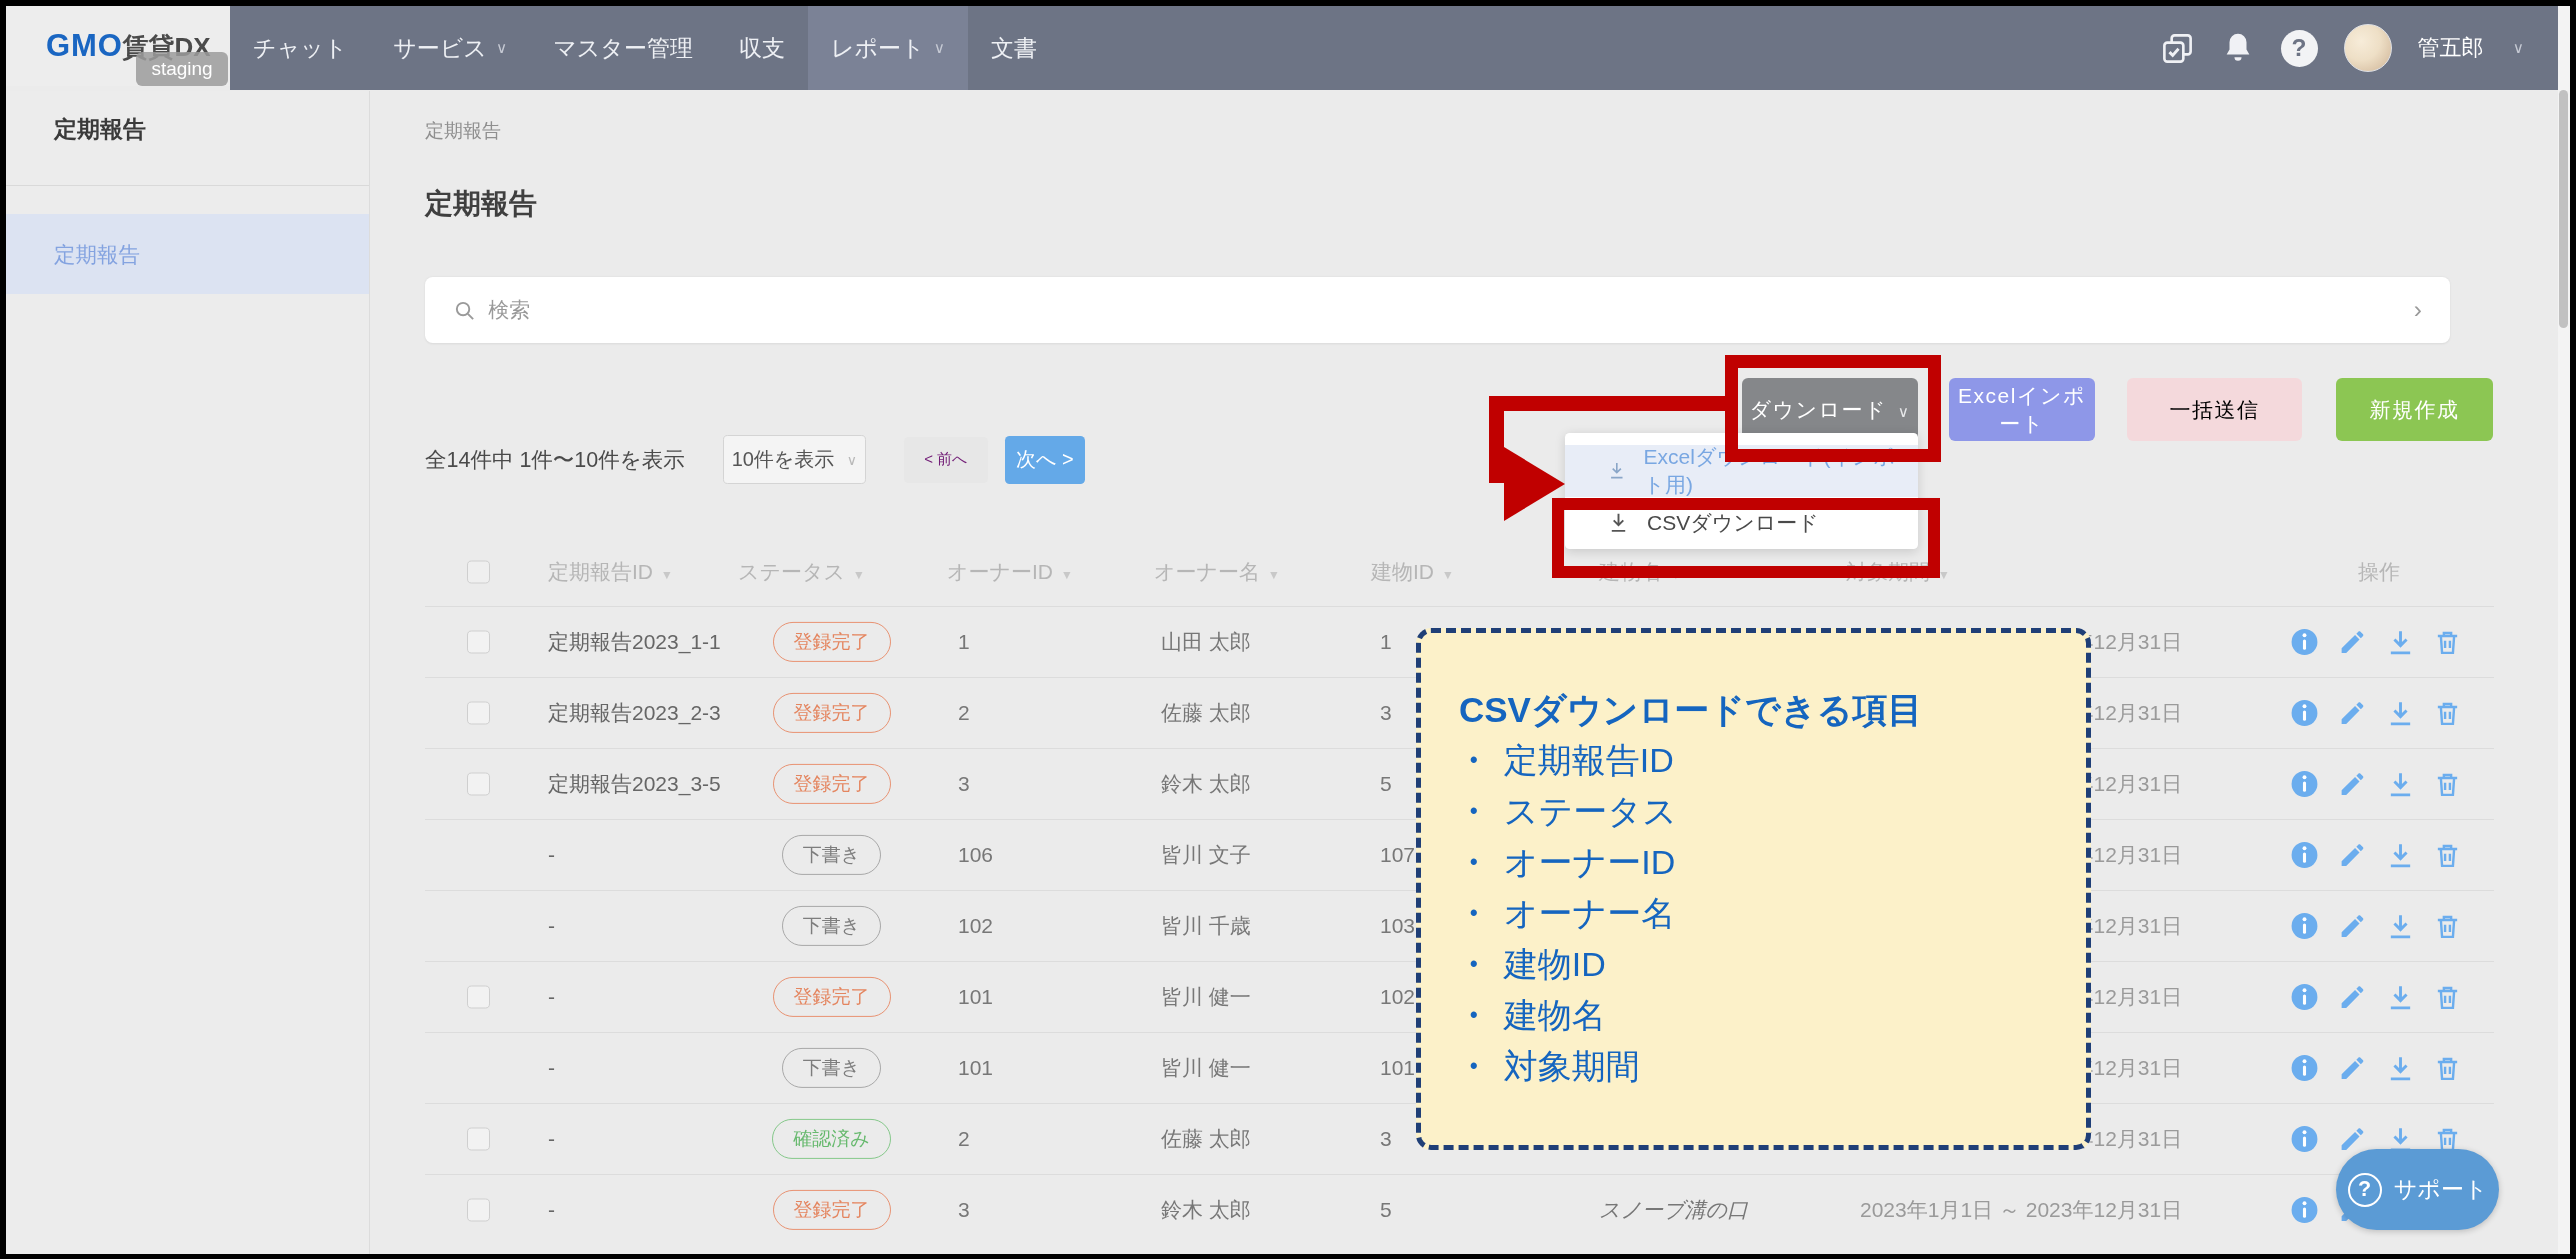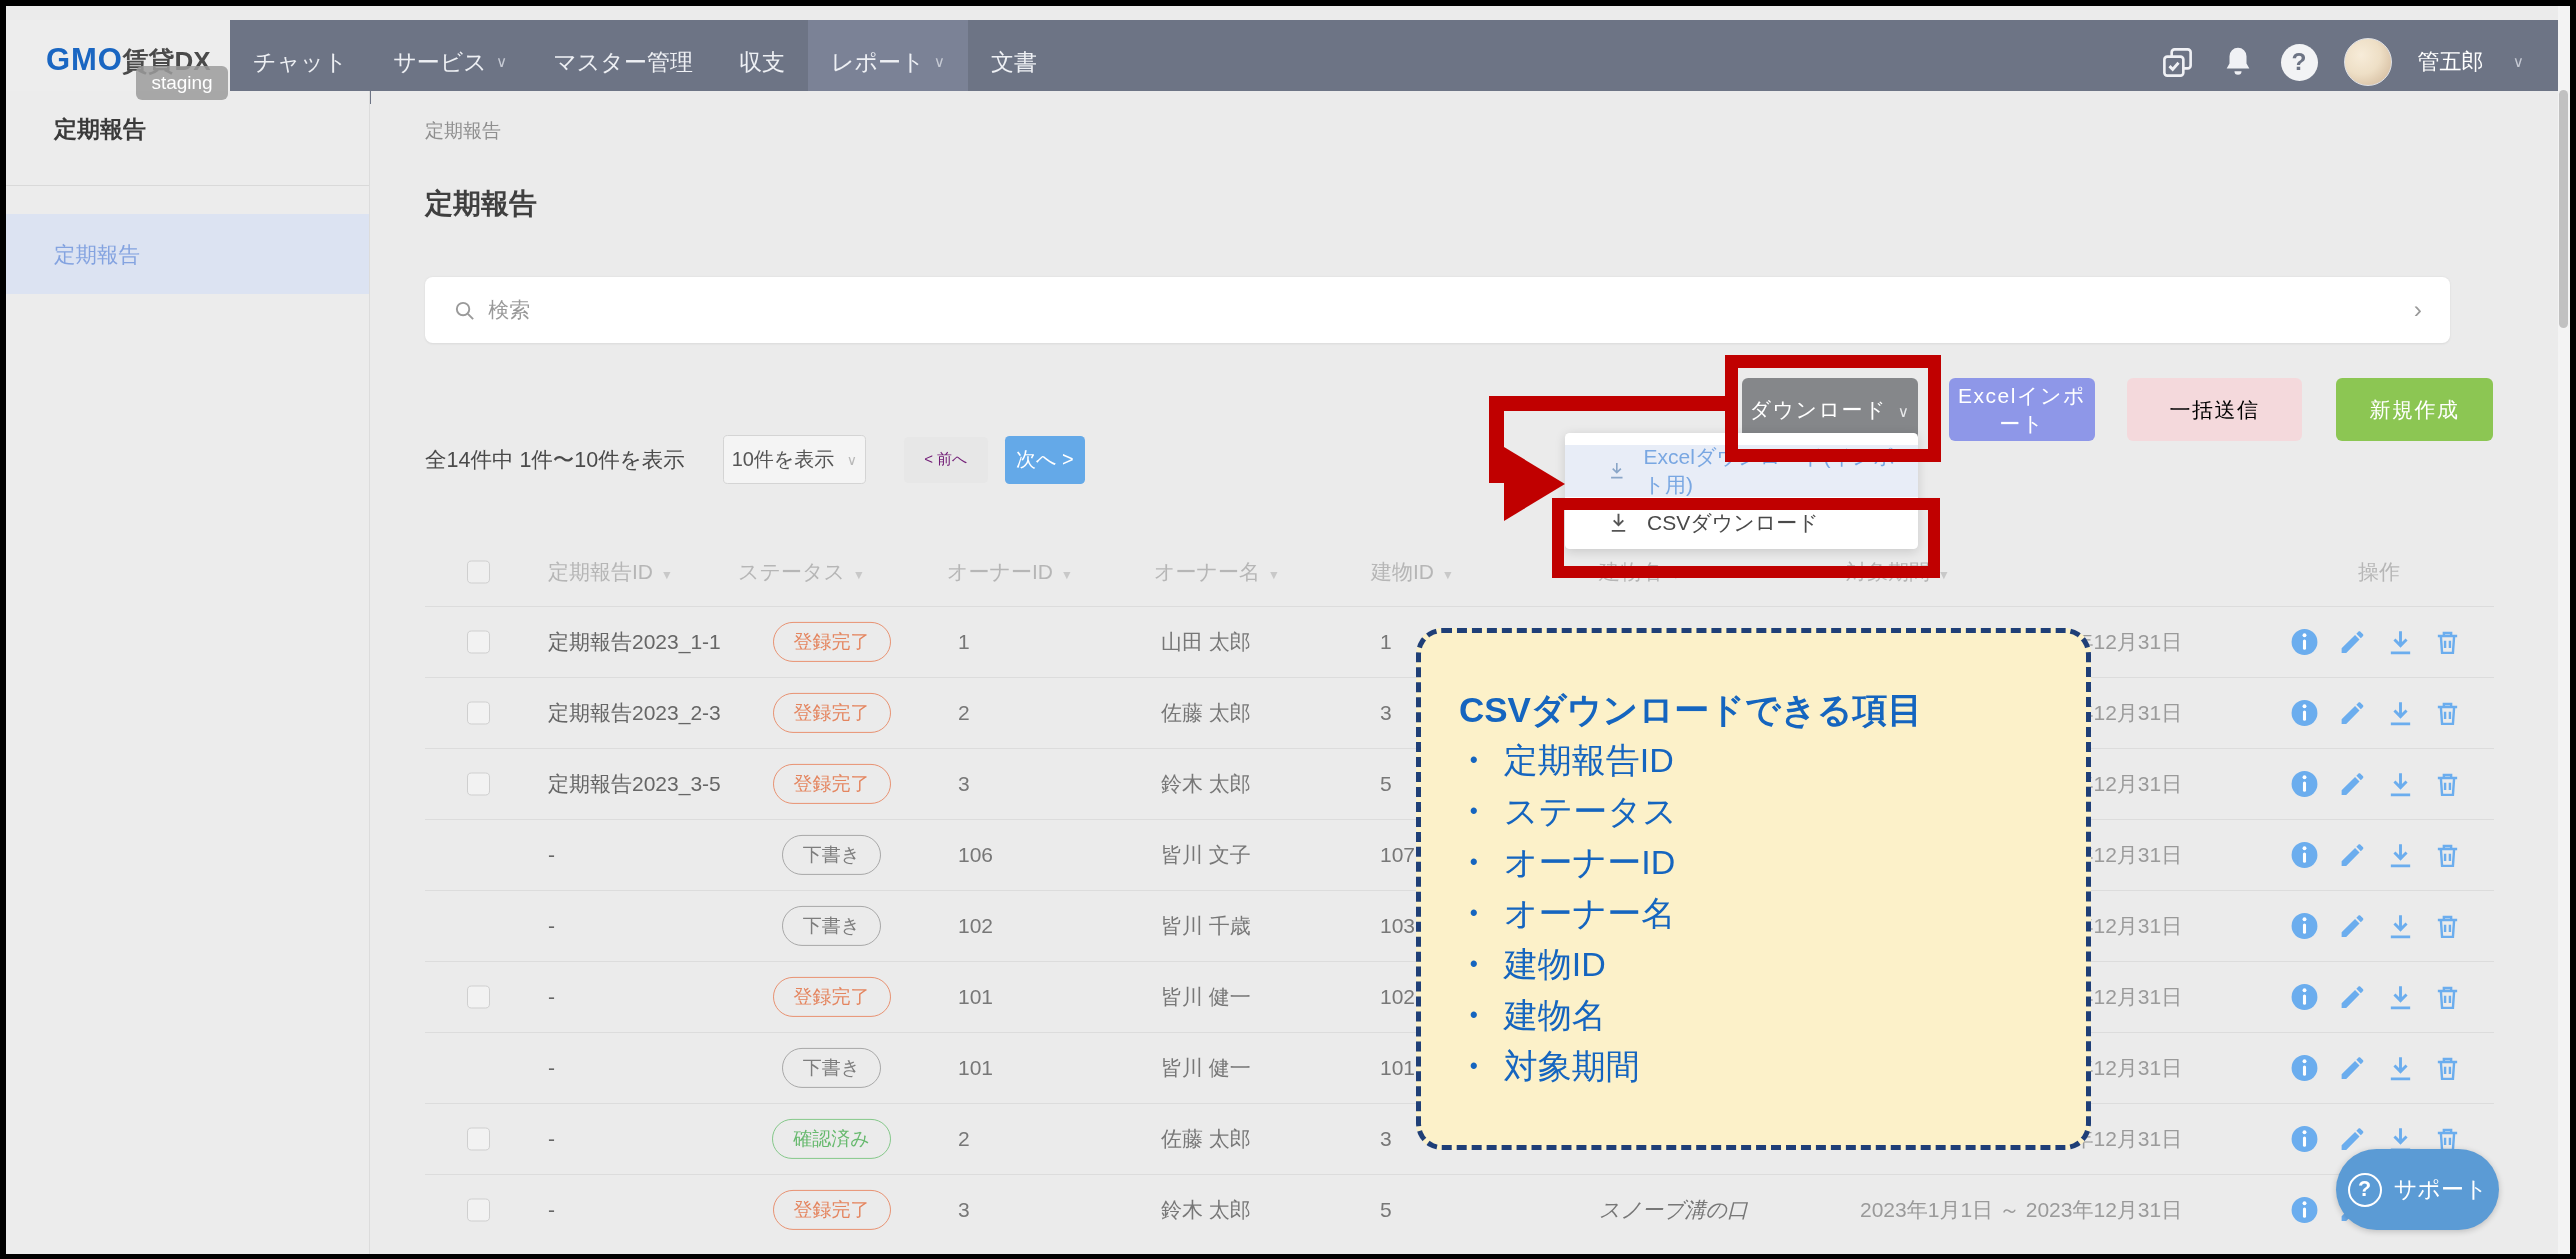--- a/index.html
+++ b/index.html
@@ -1,21 +1,21 @@
 <!DOCTYPE html>
 <html style="font-size:12.3px"><head>
 <meta charset="utf-8">
 <style>
   html,body{margin:0;padding:0;background:#555;}
   *{box-sizing:border-box;font-family:"Liberation Sans","DejaVu Sans",sans-serif;}
   #app{position:relative;width:2576px;height:1260px;background:#ebebeb;overflow:hidden;}
   #frame{position:absolute;inset:0;border:6.1px solid #000;z-index:100;pointer-events:none;}
 
   
-  .topbar{position:absolute;left:6.1px;top:20px;right:6.1px;height:80px;background:#ededed;}
+  .topbar{position:absolute;left:6.1px;top:6px;right:6.1px;height:80px;background:#ededed;}
   .logo-area{position:absolute;left:0;top:0;width:224px;height:84px;}
   .logo{position:absolute;left:40px;top:21.5px;white-space:nowrap;}
   .logo-gmo{font-size:31px;font-weight:800;color:#1a66c2;letter-spacing:0.8px;}
   .logo-prod{font-size:26px;font-weight:700;color:#4a4a4a;}
   .env-badge{position:absolute;left:130px;top:46px;background:#9b9b9bd9;color:#fff;font-size:19px;
     padding:6.1px 15.3px;border-radius:6.1px;z-index:3;}
   .nav{position:absolute;left:224px;top:0;right:0;height:84px;background:#6d7485;display:flex;align-items:stretch;}
   .nav-item{display:flex;align-items:center;padding:0 23px;color:#eef0f4;font-size:23px;cursor:pointer;white-space:nowrap;}
   .nav-item.active{background:#7b8296;}
   .nav-chevron{font-size:15.3px;color:#c6cad4;margin-left:9.2px;}
@@ -100,21 +100,21 @@
   .ann{position:absolute;z-index:6;pointer-events:none;}
   .redbox1{left:1354px;top:264px;width:216px;height:107px;border:13px solid #c00000;}
   .redbox2{left:1181px;top:407px;width:388px;height:80px;border:12.3px solid #c00000;}
   .arrow-h{left:1118px;top:305px;width:239px;height:15.3px;background:#c00000;}
   .arrow-v{left:1118px;top:305px;width:15.3px;height:87px;background:#c00000;}
   .arrow-head{left:1133px;top:356px;width:0;height:0;border-top:37px solid transparent;
     border-bottom:37px solid transparent;border-left:61px solid #c00000;}
 
   
   .callout{position:absolute;left:1045px;top:537px;width:675px;height:522px;background:#fcf1c9;
-    border:5.4px dashed #1f3f77;border-radius:26px;z-index:5;padding:51px 38px 0 38px;}
+    border:5.4px dashed #1f3f77;border-radius:15px;z-index:5;padding:51px 38px 0 38px;}
   .callout-title{font-size:35px;font-weight:700;color:#1565bf;line-height:51px;}
   .callout-list{margin:0;padding:0;list-style:none;}
   .callout-list li{font-size:34px;color:#1565bf;line-height:51px;display:flex;align-items:center;}
   .callout-list .blt{font-size:23px;margin:0 26px 0 10.7px;}
 
   
   .support-btn{position:absolute;left:1965px;top:1058px;width:163px;height:81px;background:#5b9bd5;border-radius:41px;
     display:flex;align-items:center;justify-content:center;gap:12.3px;color:#fff;font-size:23px;cursor:pointer;
     box-shadow:0 1.5px 6.1px rgba(0,0,0,.2);z-index:7;}
   .support-q{width:34px;height:34px;border-radius:50%;border:2.3px solid #fff;display:flex;align-items:center;

